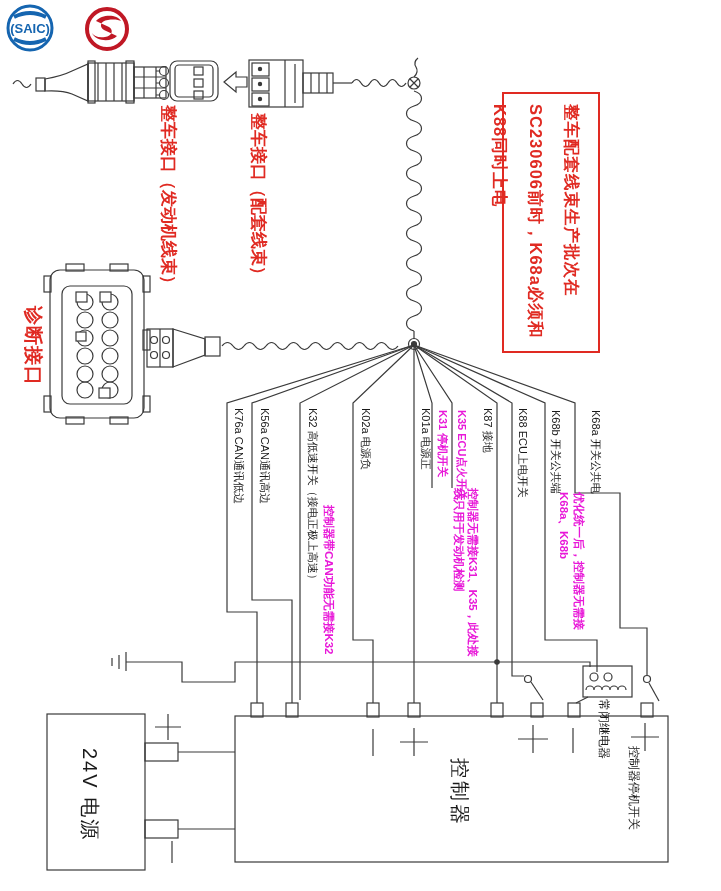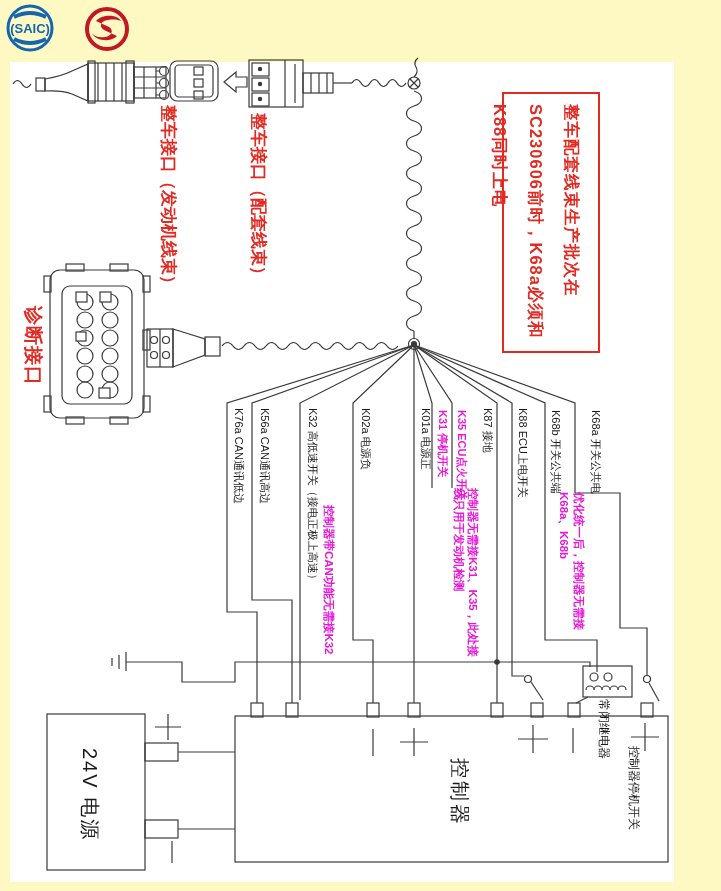--- a/index.html
+++ b/index.html
@@ -1,16 +1,16 @@
 <!DOCTYPE html>
 <html><head>
 <meta charset="utf-8">
 <style>
   html,body{margin:0;padding:0;background:#000;}
-  #stage{position:relative;width:721px;height:891px;background:#fef9c3;overflow:hidden;
+  #stage{position:relative;width:721px;height:891px;background:#ffffff;overflow:hidden;
          font-family:"Liberation Sans",sans-serif;}
   #panel{position:absolute;left:10px;top:62px;width:664px;height:820px;background:#fff;}
   svg{position:absolute;left:0;top:0;}
   .vt{position:absolute;transform:rotate(90deg);transform-origin:0 0;white-space:nowrap;
       line-height:1;color:#1a1a1a;}
   .vtbox{position:absolute;transform:rotate(90deg);transform-origin:0 0;white-space:normal;}
   .red{color:#e02a22;}
   .mag{color:#e818d8;}
   .blk{color:#1a1a1a;}
   .warn{border:2px solid #e02a22;color:#e02a22;font-size:16.5px;line-height:36px;

